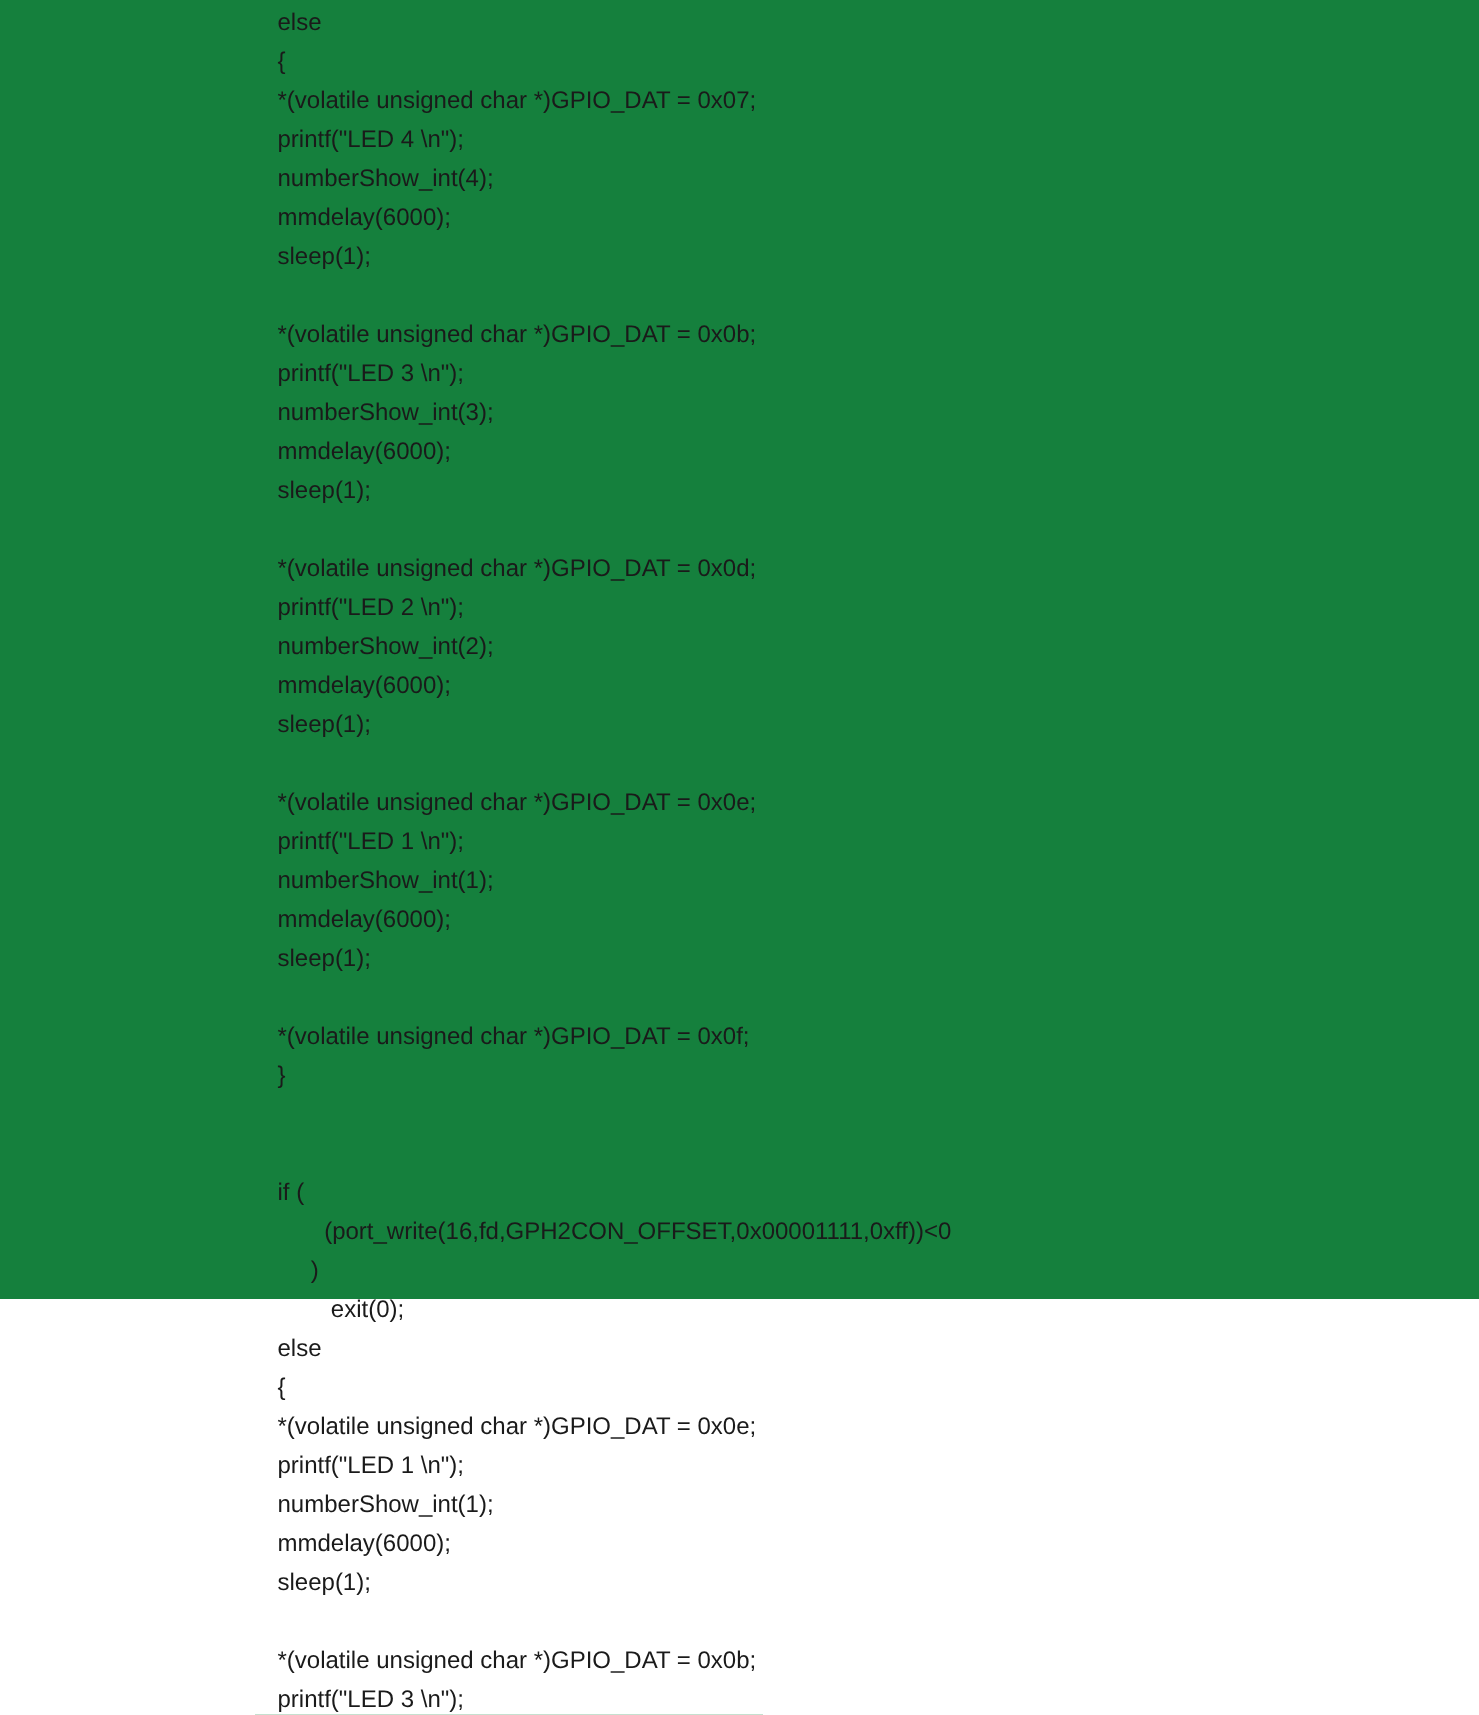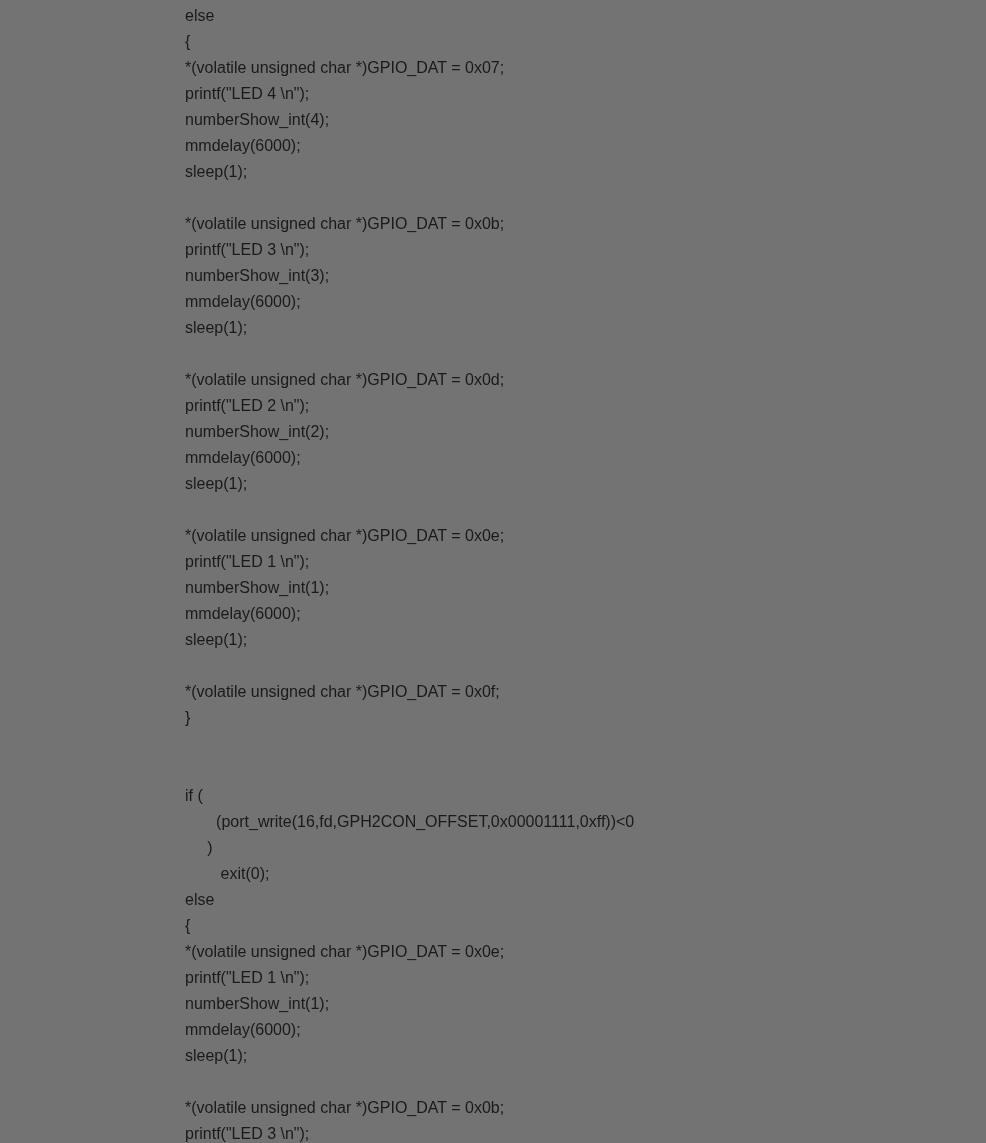--- a/index.html
+++ b/index.html
@@ -7,22 +7,22 @@
     padding: 0;
     background: #ffffff;
   }
   body {
     width: 986px;
     height: 1143px;
     overflow: hidden;
   }
   .page {
     width: 986px;
-    height: 1143px;
-    background: #737373;
+    height: 866px;
+    background: #15803d;
     box-sizing: border-box;
     padding: 3px 0 0 185px;
   }
   .code-listing {
     font-family: "Liberation Sans", "DejaVu Sans", sans-serif;
     font-size: 16px;
     line-height: 26px;
     color: #1a1a1a;
     white-space: pre;
   }

